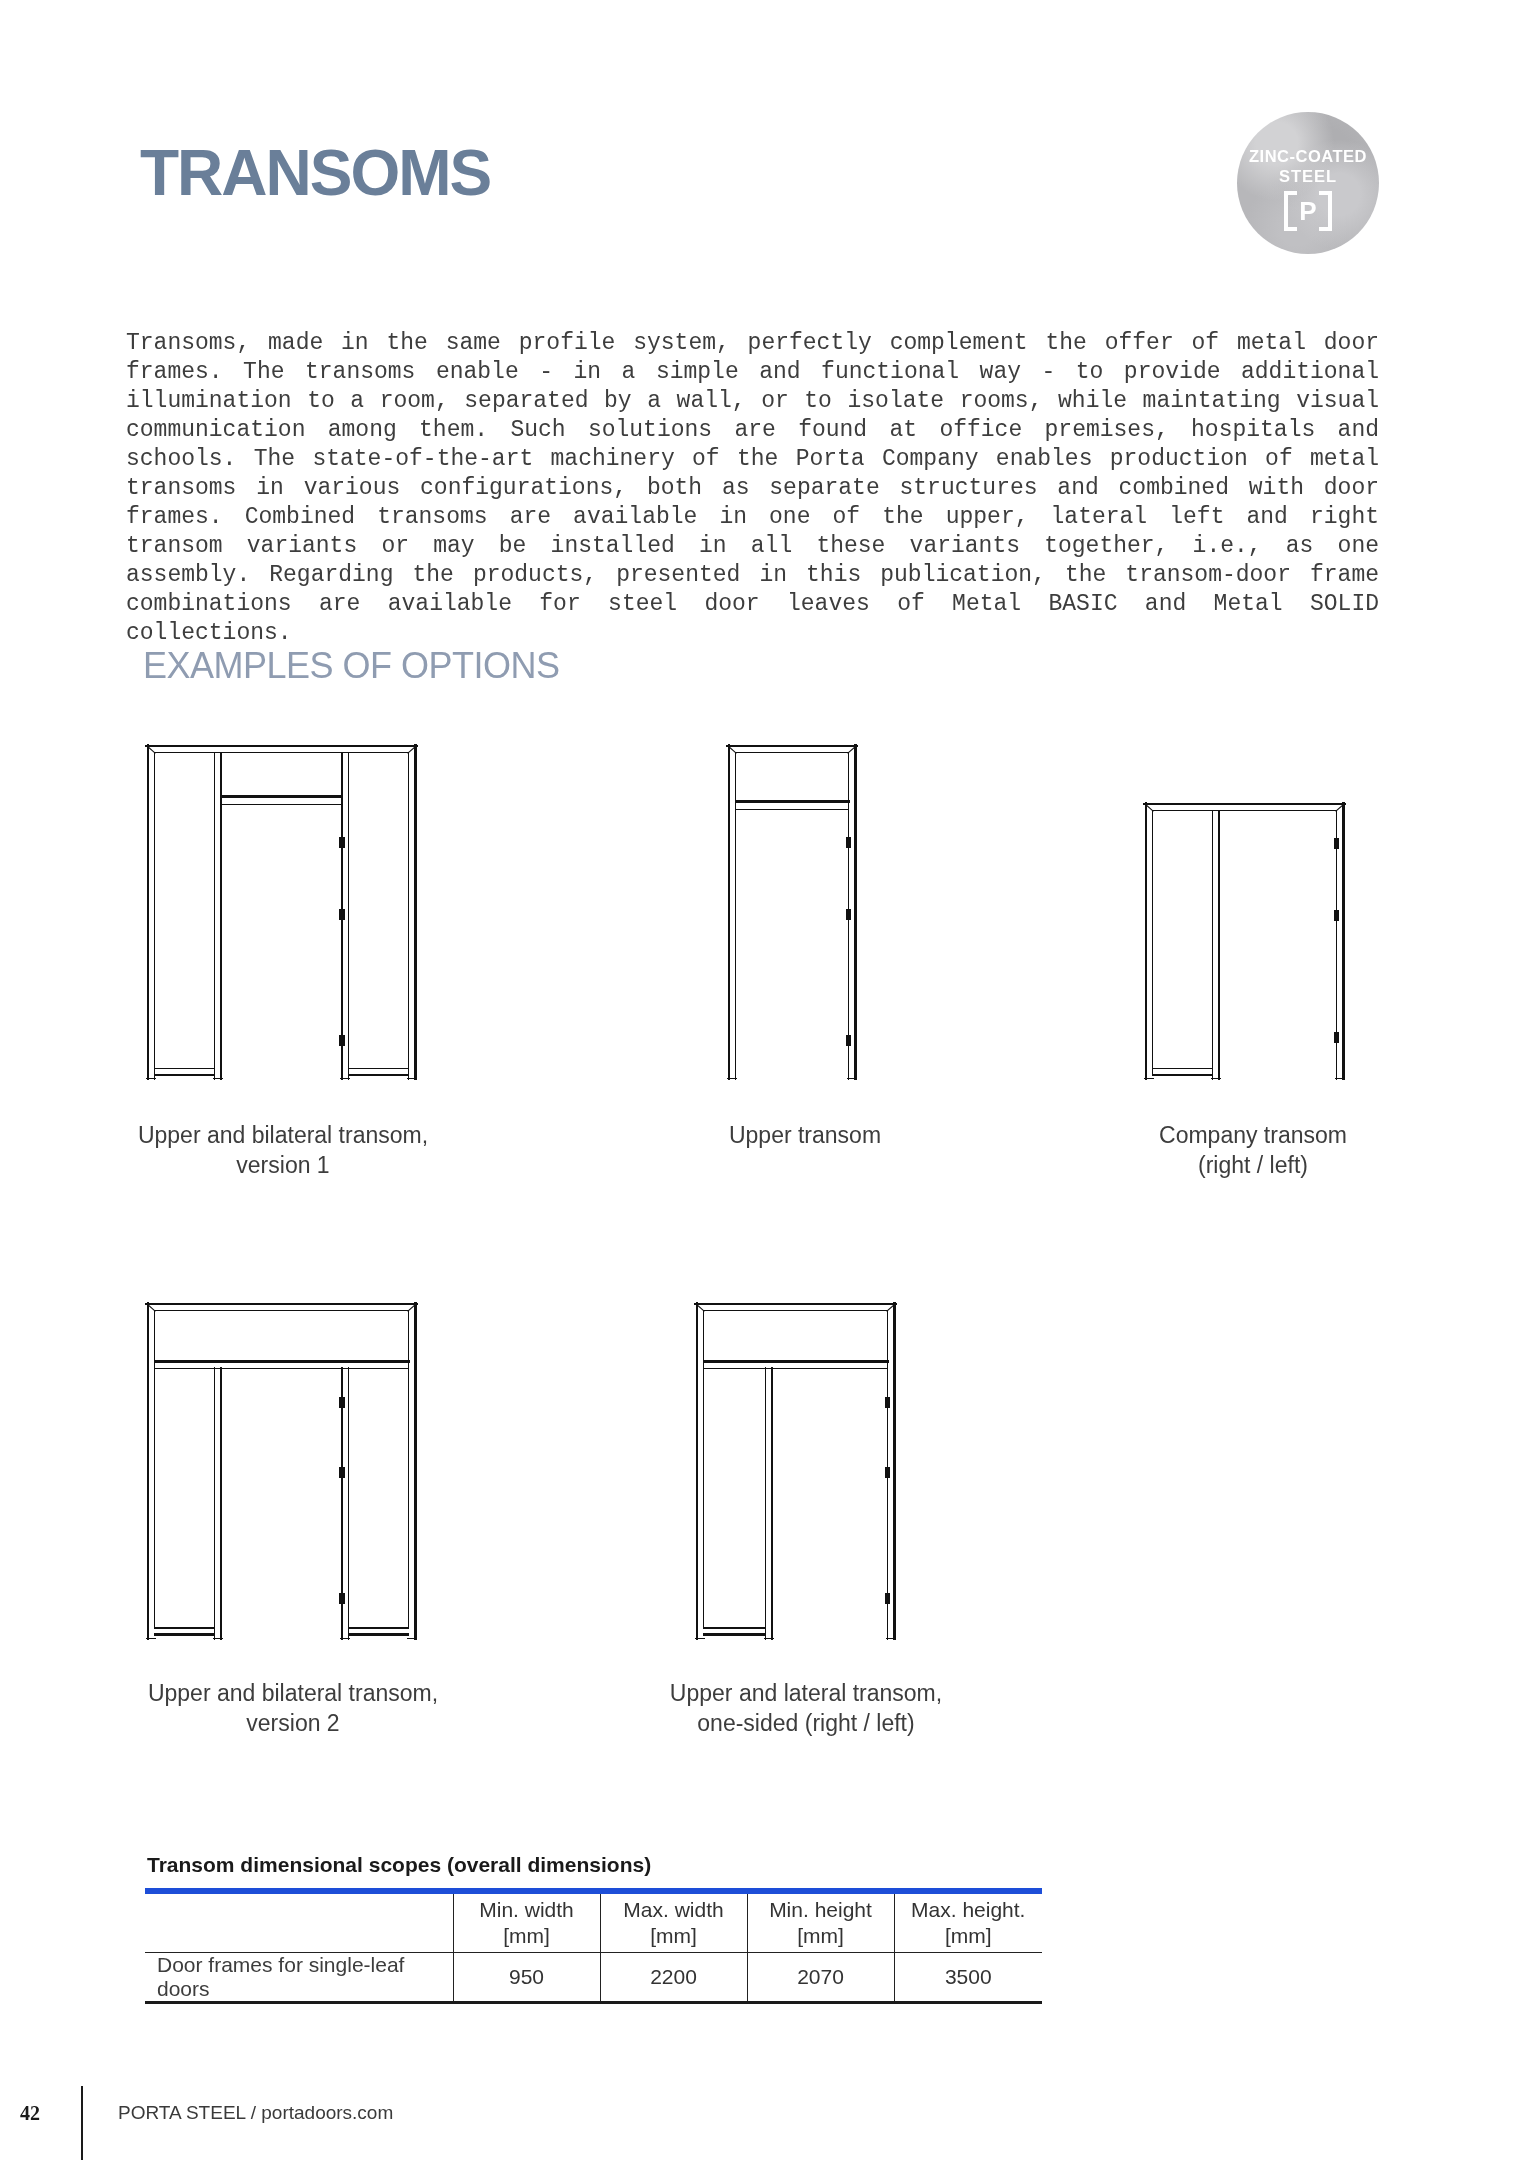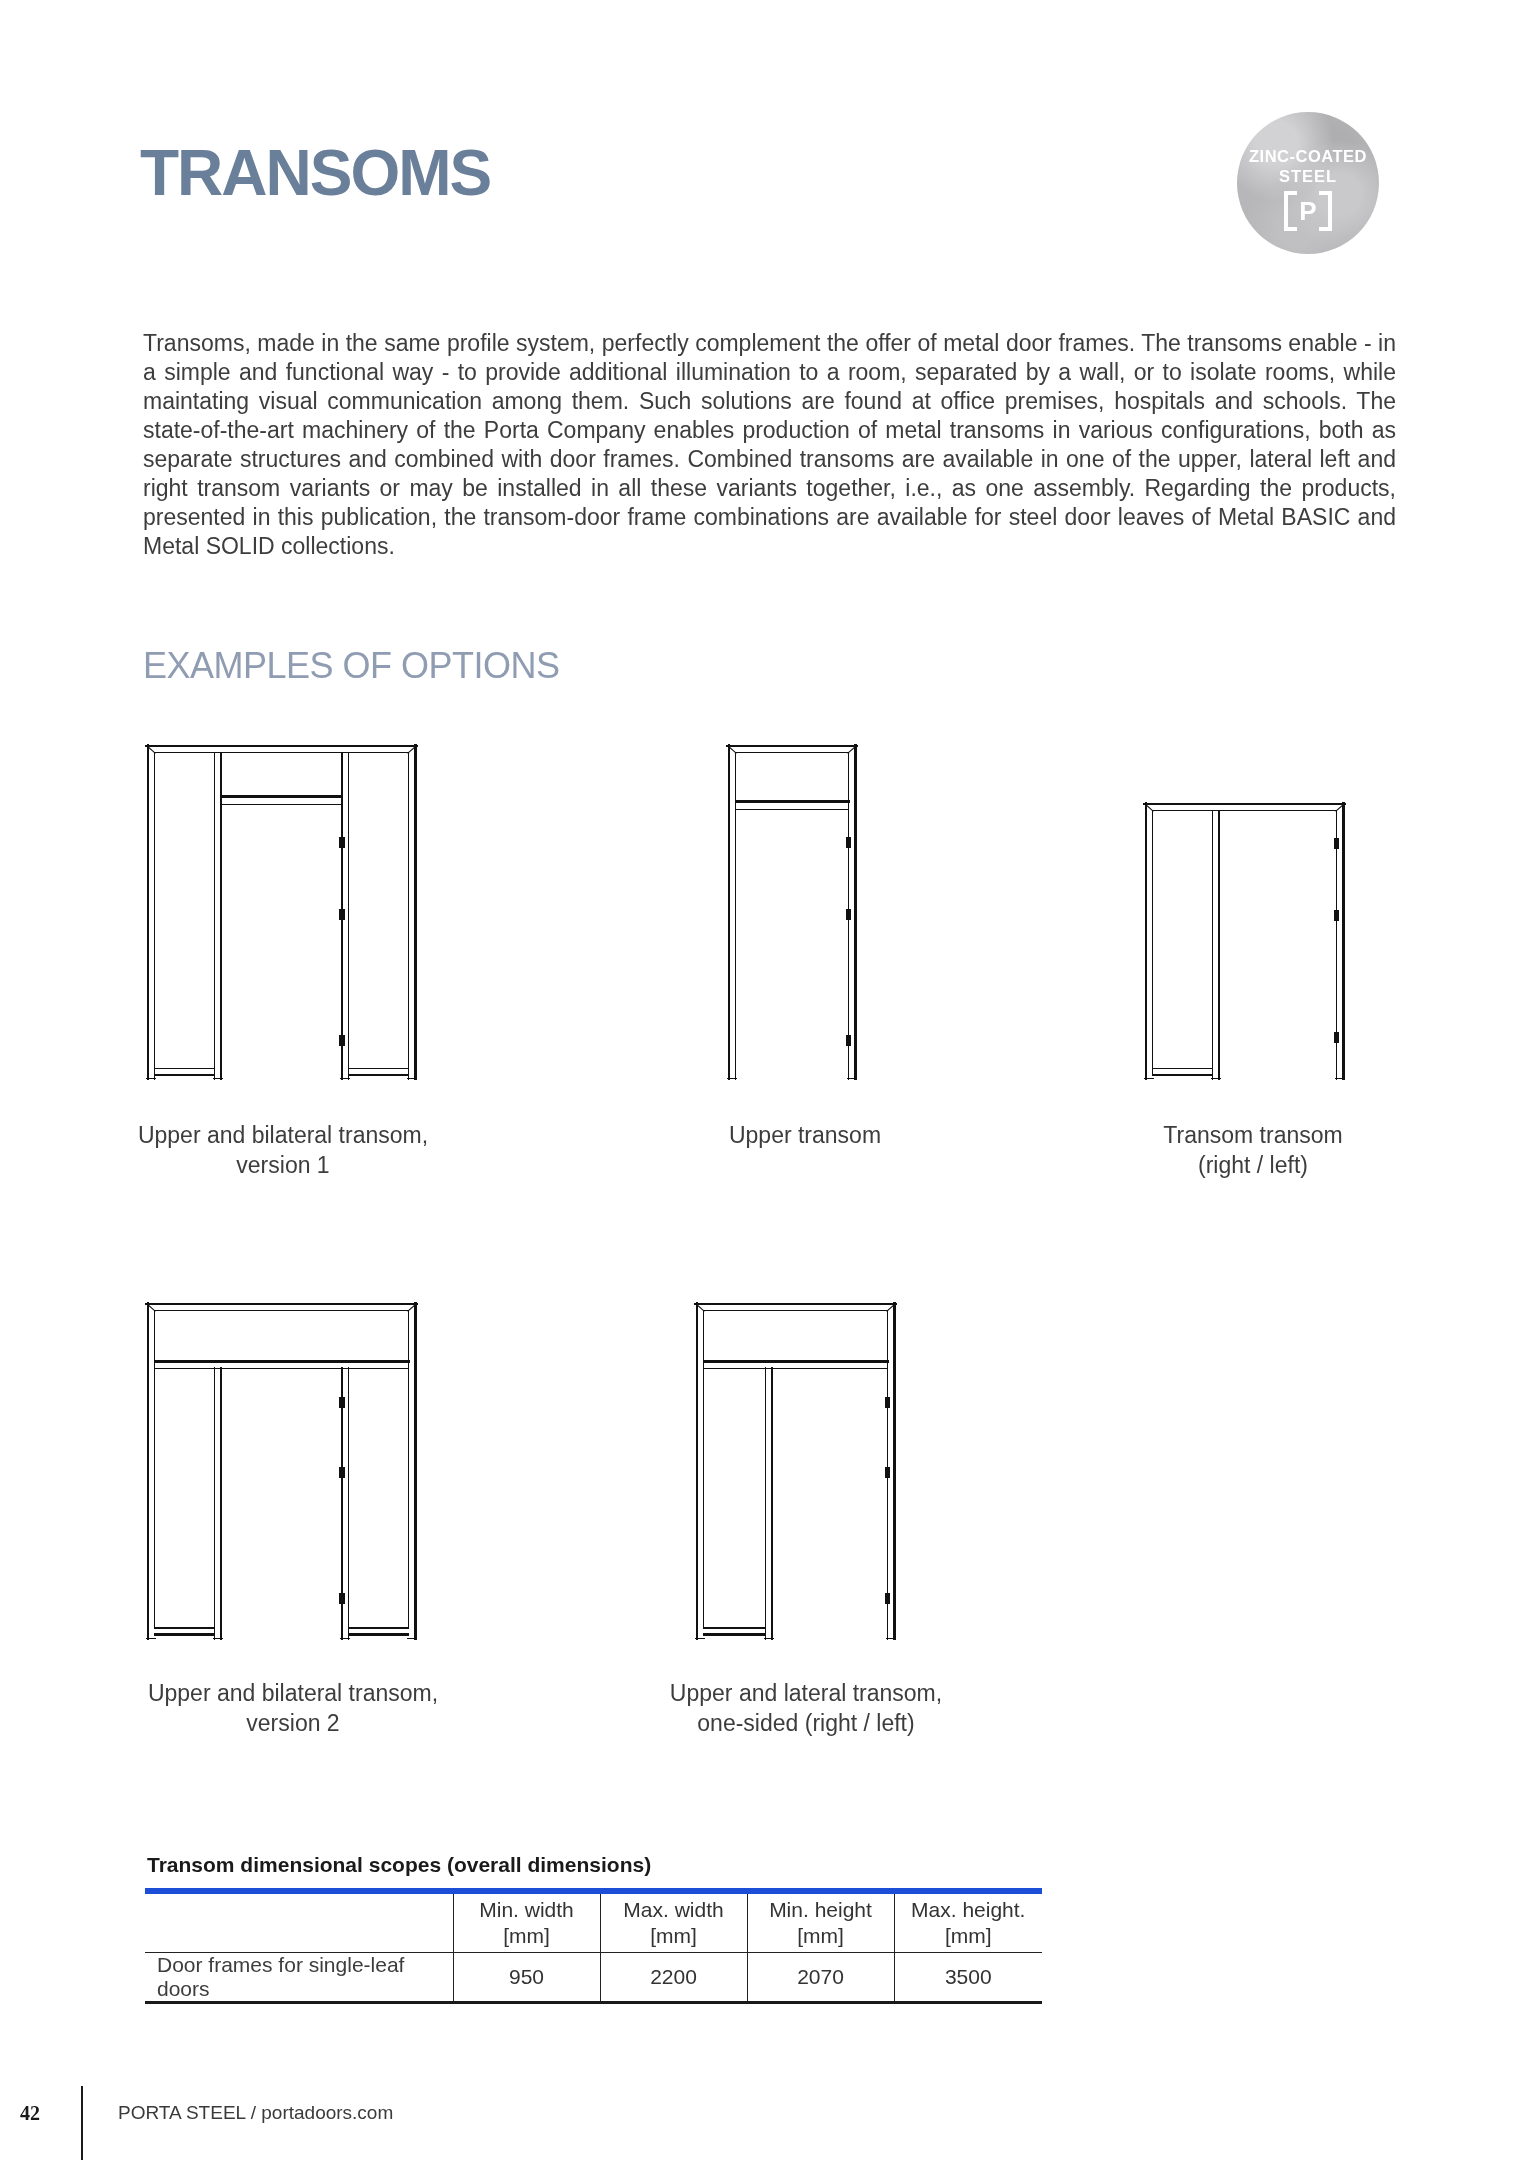--- a/index.html
+++ b/index.html
@@ -26,22 +26,22 @@
   }
   .badge-line1{margin-top:34px;color:#ffffff;font-weight:bold;font-size:16.5px;letter-spacing:.5px;line-height:20px;}
   .badge-line2{color:#ffffff;font-weight:bold;font-size:16.5px;letter-spacing:1px;line-height:20px;}
   .badge-logo{margin-top:5px;display:flex;align-items:stretch;height:40px;}
   .bracket-l{width:9px;border:4px solid #ffffff;border-right:none;display:inline-block;}
   .bracket-r{width:9px;border:4px solid #ffffff;border-left:none;display:inline-block;}
   .logo-p{width:22px;display:flex;align-items:center;justify-content:center;
     color:#ffffff;font-weight:bold;font-size:26px;line-height:40px;}
   
   .intro{
-    position:absolute;left:143px;top:329px;width:1253px;margin:0;
-    font-size:23px;line-height:29px;color:#3d3d3d;text-align:justify;
+    position:absolute;left:126px;top:329px;width:1253px;margin:0;
+    font-size:23px;line-height:29px;color:#3d3d3d;text-align:justify;font-family:Liberation Mono, monospace;
   }
   
   .section{
     position:absolute;left:143px;top:645px;margin:0;
     font-size:36px;font-weight:normal;letter-spacing:-0.5px;color:#8f9cb1;
   }
   
   .diagram{position:absolute;}
   .d1{left:145px;top:743px;}
   .d2{left:726px;top:743px;}
@@ -215,21 +215,21 @@
 
   <div class="caption c1">
     <div>Upper and bilateral transom,</div>
     <div>version 1</div>
   </div>
   <div class="caption c2">
     <div>Upper transom</div>
     <div></div>
   </div>
   <div class="caption c3">
-    <div>Transom transom</div>
+    <div>Company transom</div>
     <div>(right / left)</div>
   </div>
   <div class="caption c4">
     <div>Upper and bilateral transom,</div>
     <div>version 2</div>
   </div>
   <div class="caption c5">
     <div>Upper and lateral transom,</div>
     <div>one-sided (right / left)</div>
   </div>

